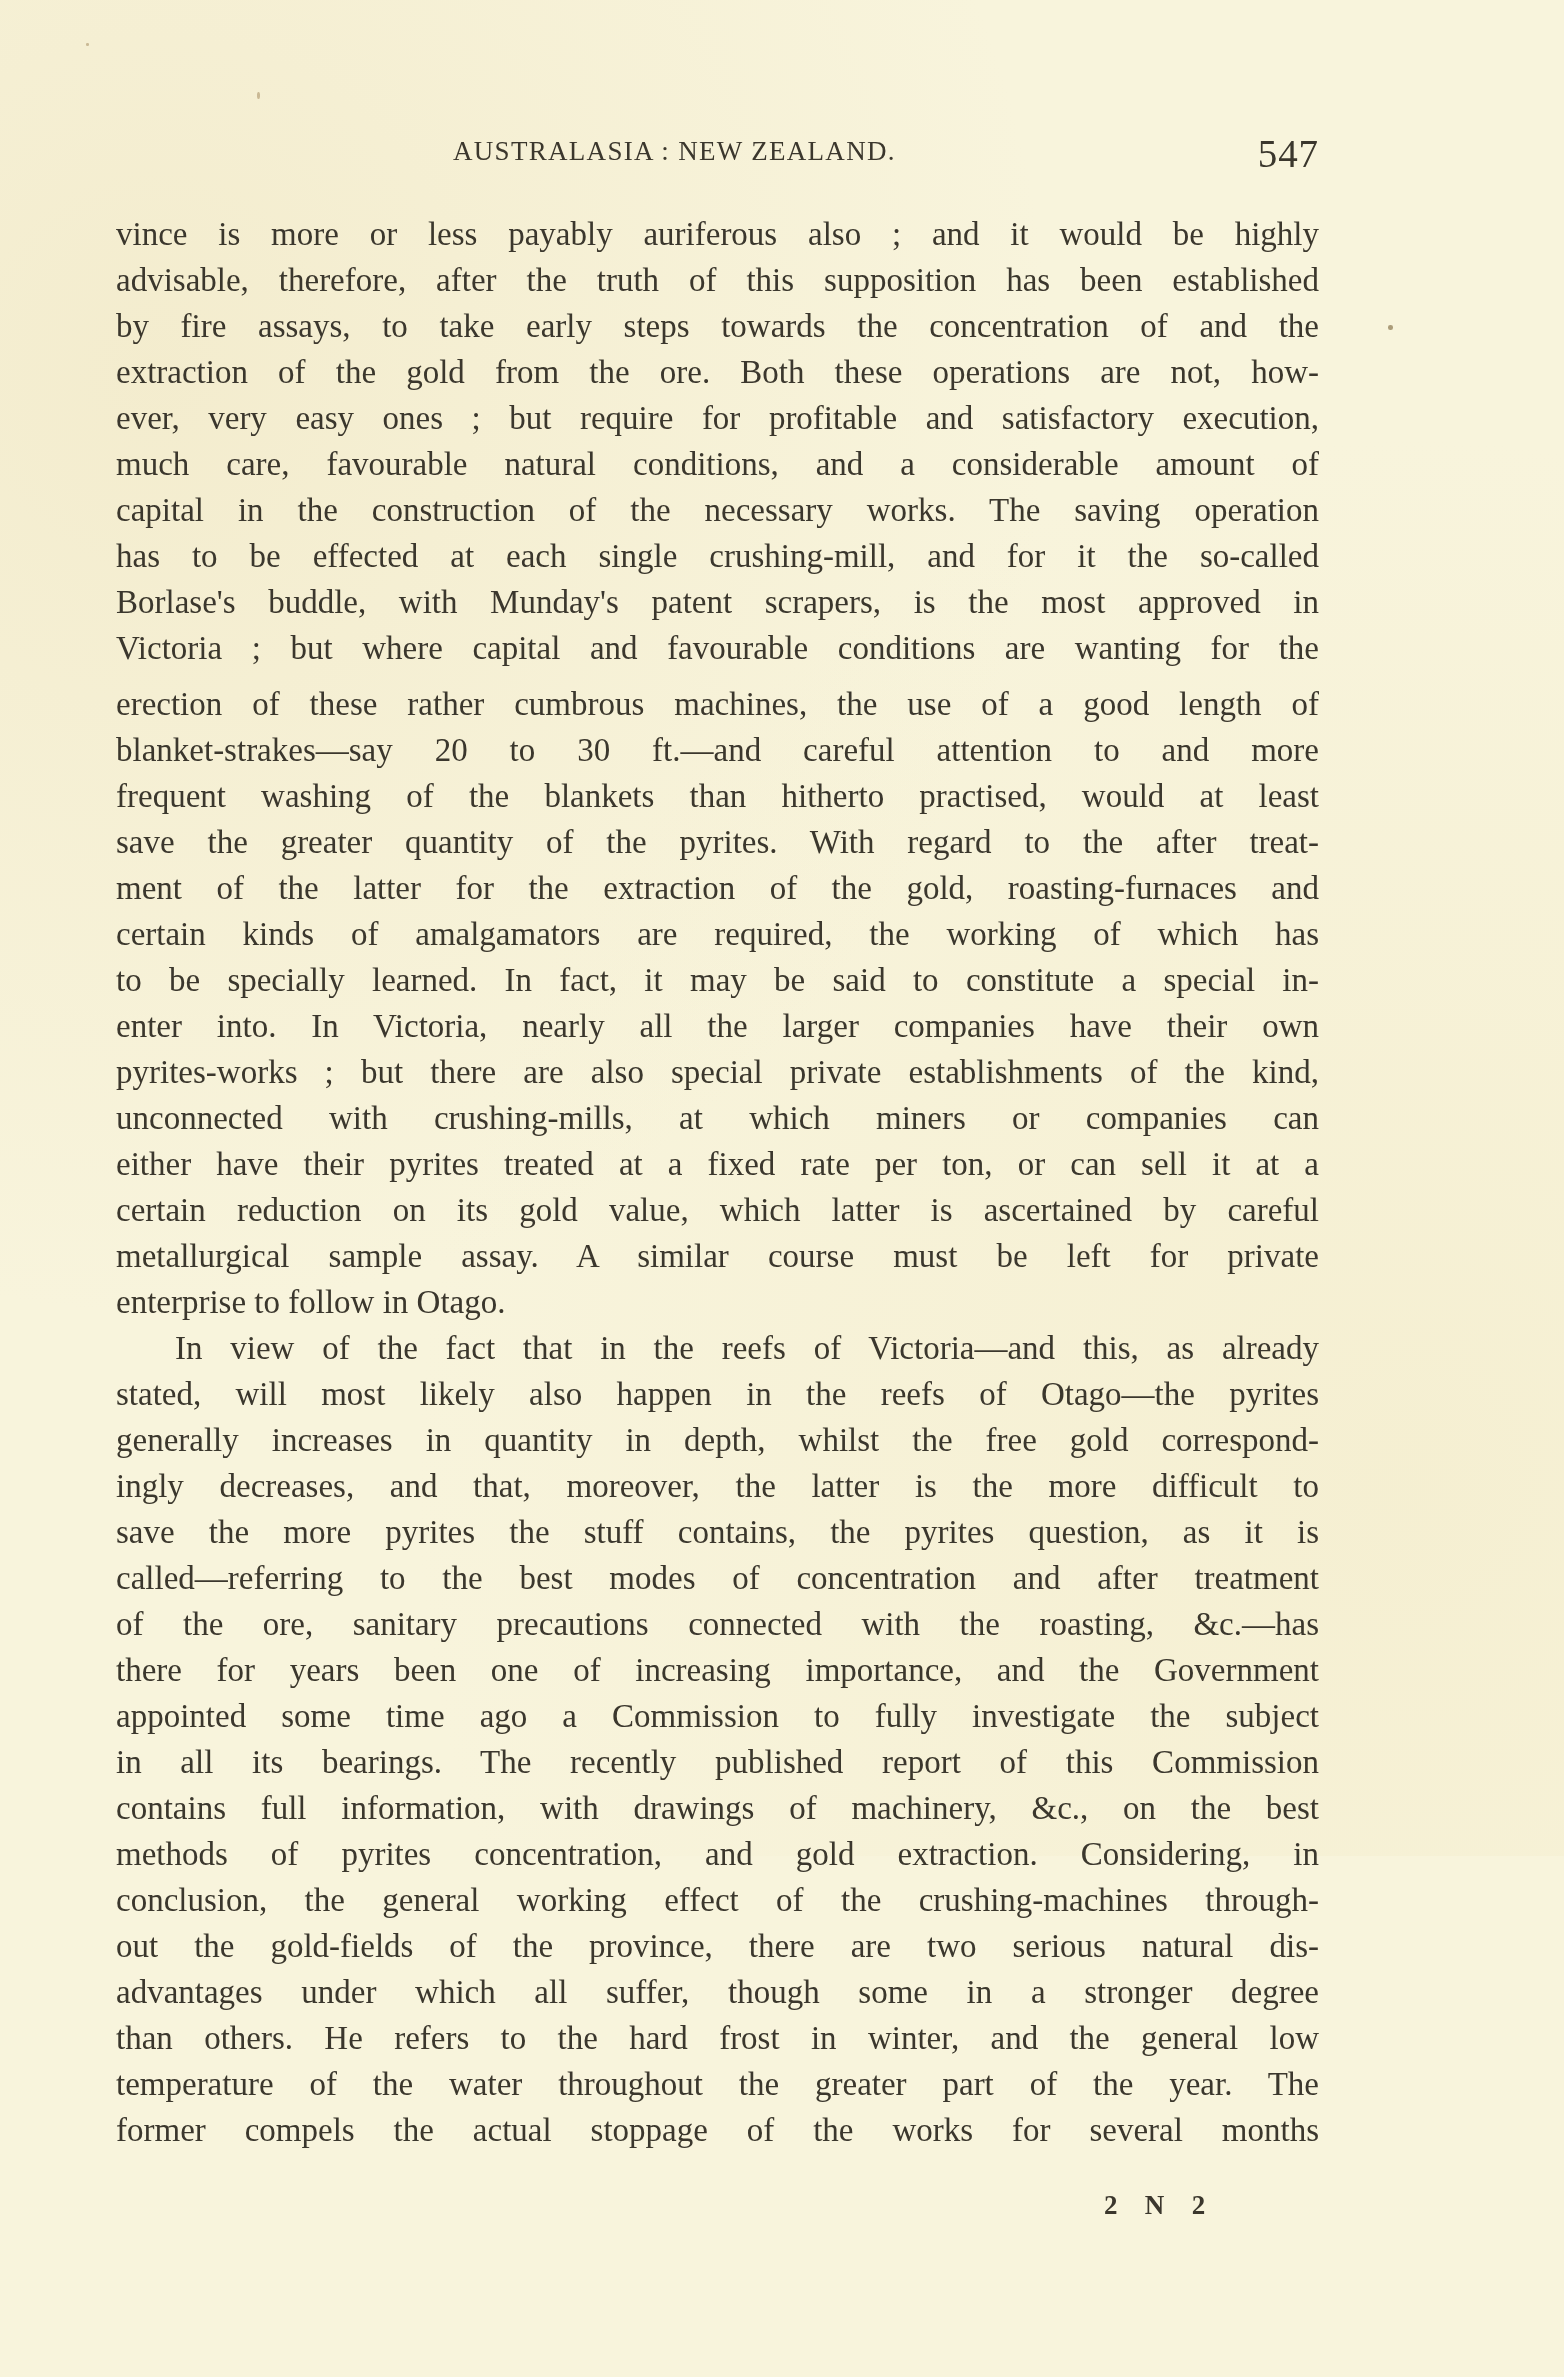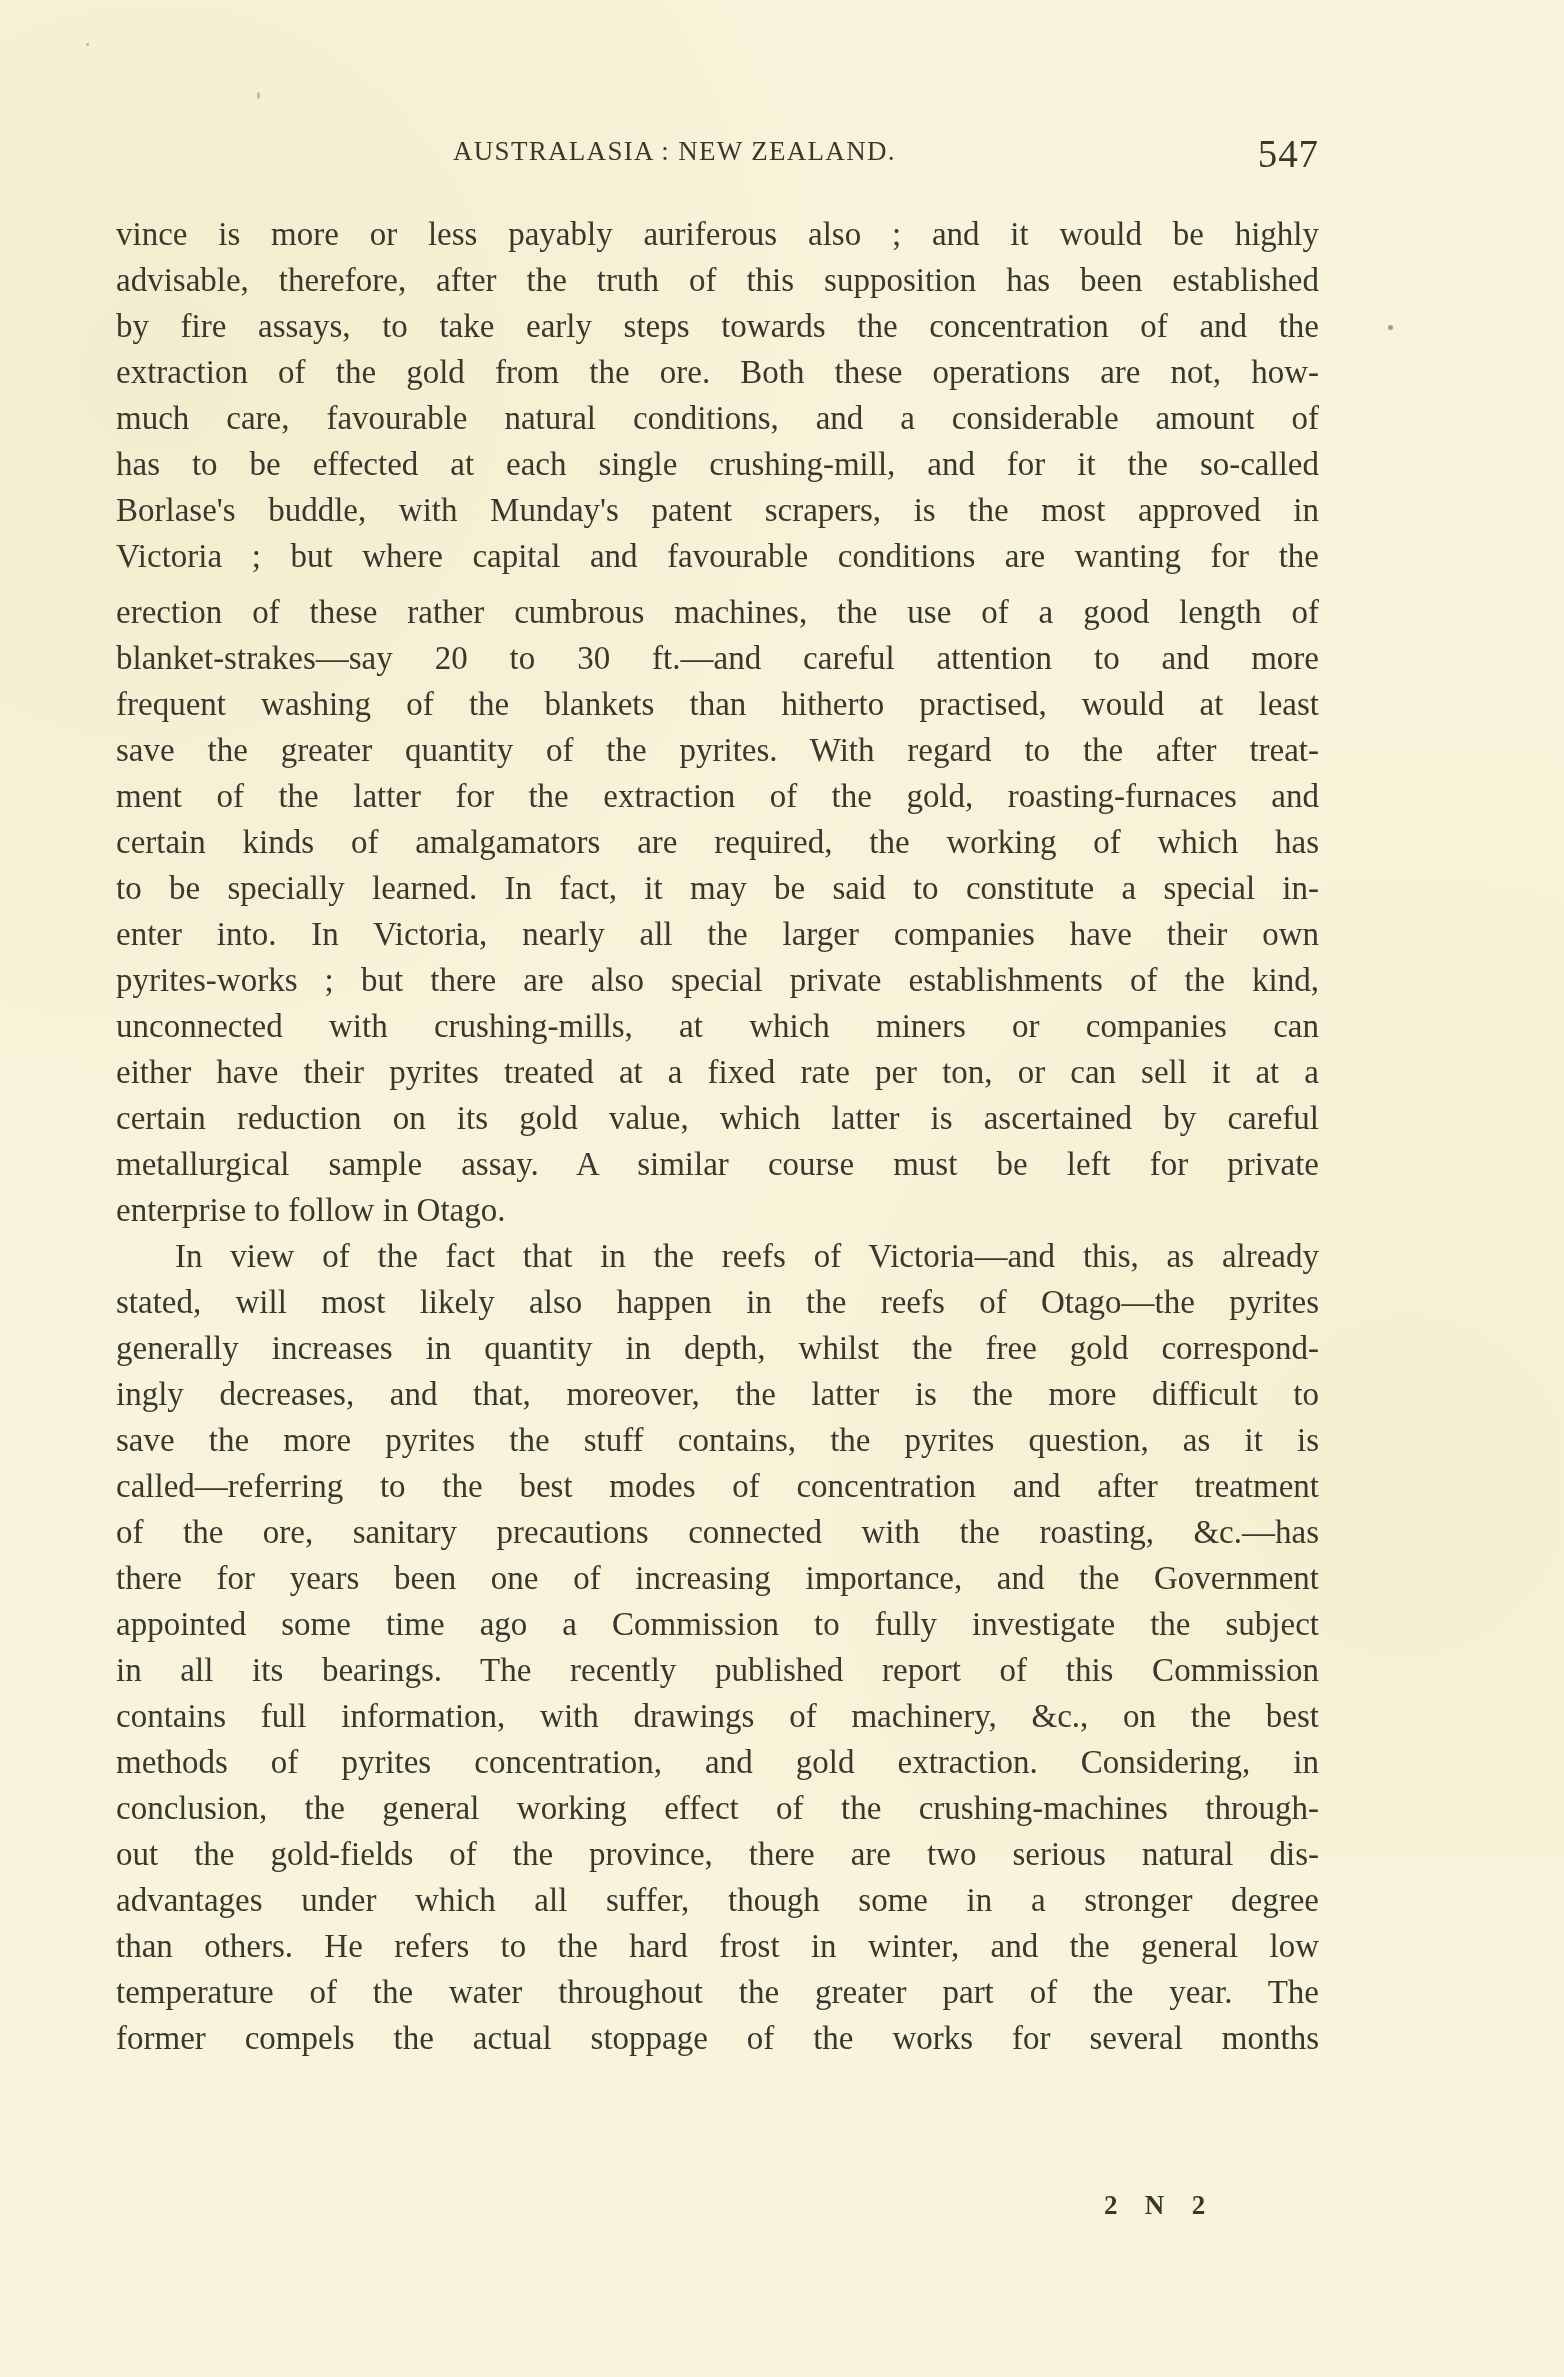--- a/index.html
+++ b/index.html
@@ -106,21 +106,23 @@
   <div class="running-head">AUSTRALASIA : NEW ZEALAND.</div>
   <div class="page-number">547</div>
 
   <div class="body-text">
 
     <div>
       <span class="line" style="white-space: normal;">vince is more or less payably auriferous also ; and it would be highly</span>
       <span class="line" style="white-space: normal;">advisable, therefore, after the truth of this supposition has been established</span>
       <span class="line" style="white-space: normal;">by fire assays, to take early steps towards the concentration of and the</span>
       <span class="line" style="white-space: normal;">extraction of the gold from the ore.  Both these operations are not, how-</span>
+      <span class="line" style="white-space: normal;">ever, very easy ones ; but require for profitable and satisfactory execution,</span>
       <span class="line" style="white-space: normal;">much care, favourable natural conditions, and a considerable amount of</span>
+      <span class="line" style="white-space: normal;">capital in the construction of the necessary works.  The saving operation</span>
       <span class="line" style="white-space: normal;">has to be effected at each single crushing-mill, and for it the so-called</span>
       <span class="line" style="white-space: normal;">Borlase's buddle, with Munday's patent scrapers, is the most approved in</span>
       <span class="line" style="white-space: normal;">Victoria ; but where capital and favourable conditions are wanting for the</span>
       <span class="line" style="white-space: normal; margin-top: 10px;">erection of these rather cumbrous machines, the use of a good length of</span>
       <span class="line" style="white-space: normal;">blanket-strakes—say 20 to 30 ft.—and careful attention to and more</span>
       <span class="line" style="white-space: normal;">frequent washing of the blankets than hitherto practised, would at least</span>
       <span class="line" style="white-space: normal;">save the greater quantity of the pyrites.  With regard to the after treat-</span>
       <span class="line" style="white-space: normal;">ment of the latter for the extraction of the gold, roasting-furnaces and</span>
       <span class="line" style="white-space: normal;">certain kinds of amalgamators are required, the working of which has</span>
       <span class="line" style="white-space: normal;">to be specially learned.  In fact, it may be said to constitute a special in-</span>

